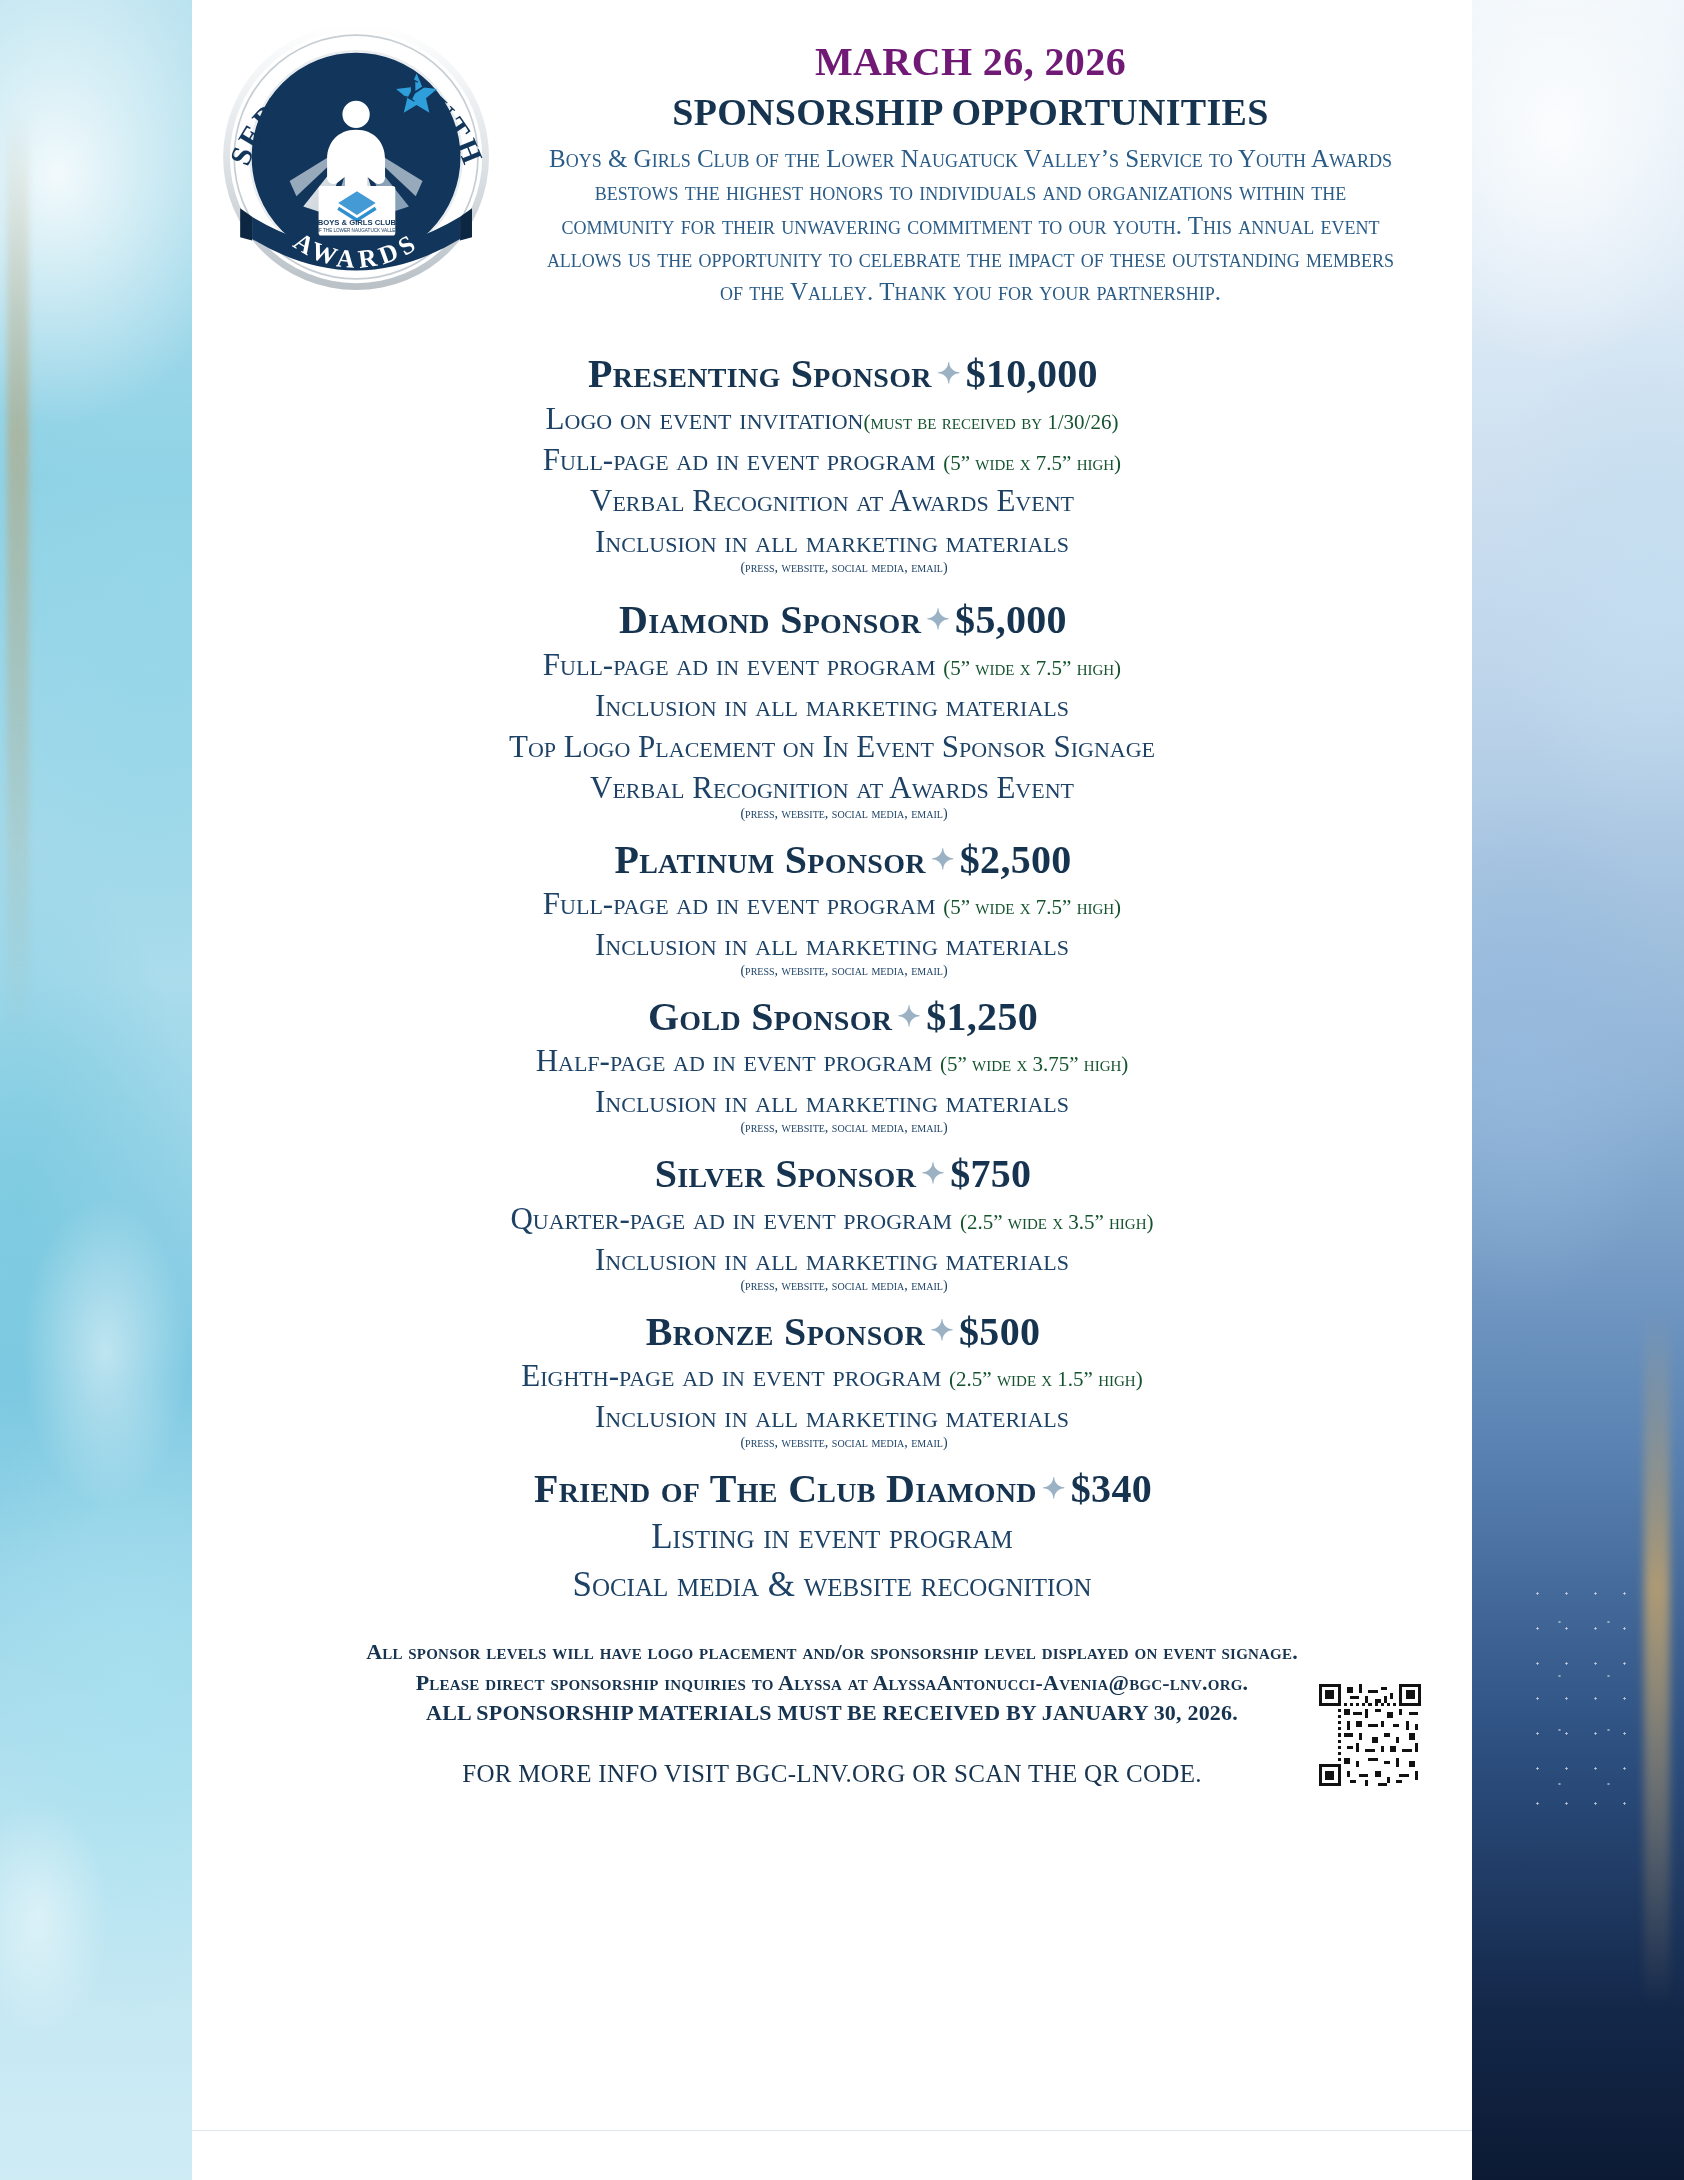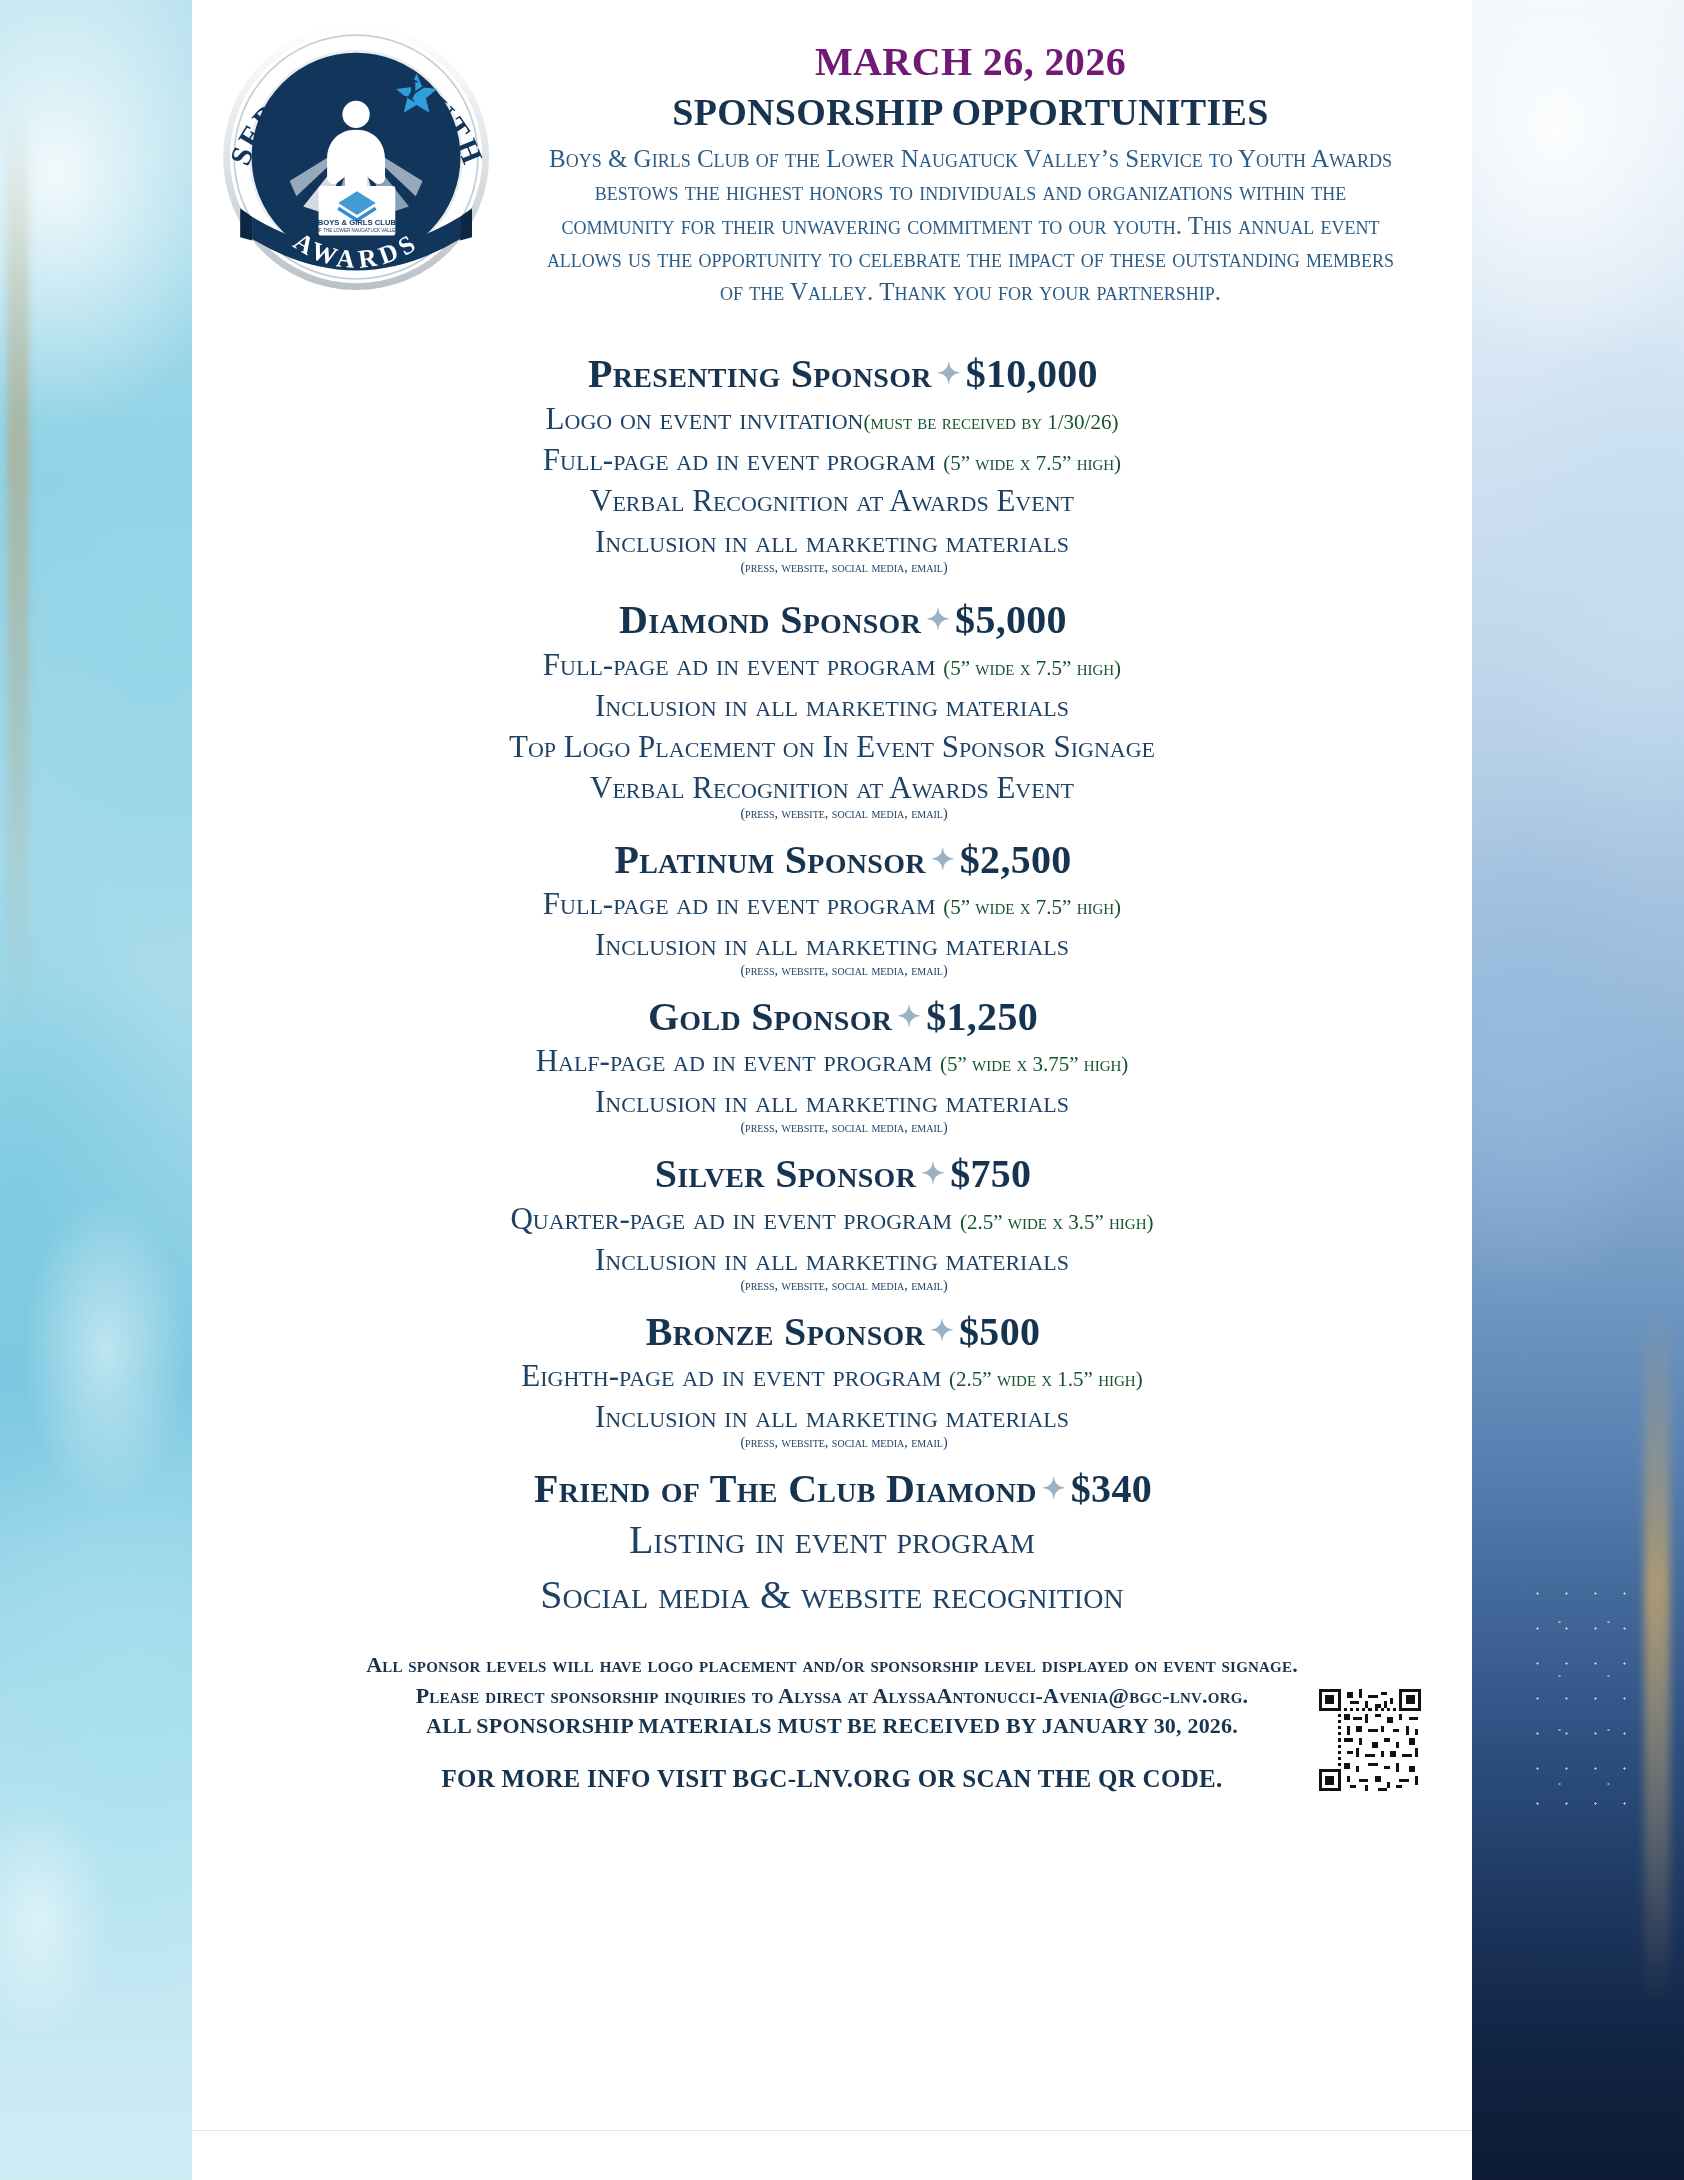--- a/index.html
+++ b/index.html
@@ -188,40 +188,40 @@
   .subnote {
     font-size: 14px;
     color: #1d4266;
     font-variant: small-caps;
     margin-top: -1.7px;
     line-height: 1.2;
     padding-left: 24px;
   }
 
   .t-presenting { margin-bottom: 22px; }
-  .t-friend .benefit { font-size: 40px; line-height: 1.3; }
+  .t-friend .benefit { font-size: 35px; line-height: 1.3; }
 
   
   .footer {
     margin-top: 29px;
     text-align: center;
     color: #16334f;
   }
   .footer-line {
     font-size: 22px;
     font-variant: small-caps;
     font-weight: bold;
     line-height: 1.4;
     letter-spacing: 0.2px;
   }
   .footer-line.strong { font-weight: bold; }
   .footer-cta {
-    margin-top: 23px;
+    margin-top: 31px;
     font-size: 25px;
-    font-weight: bold;
+    font-weight: normal;
     font-variant: small-caps;
     letter-spacing: 0.3px;
   }
   .qr {
     position: absolute;
     right: 51px;
     bottom: 19px;
     width: 102px;
     height: 102px;
   }

